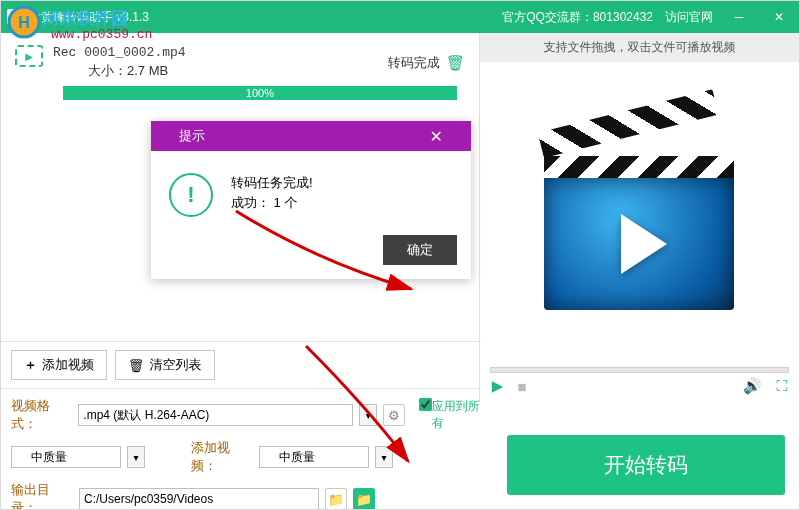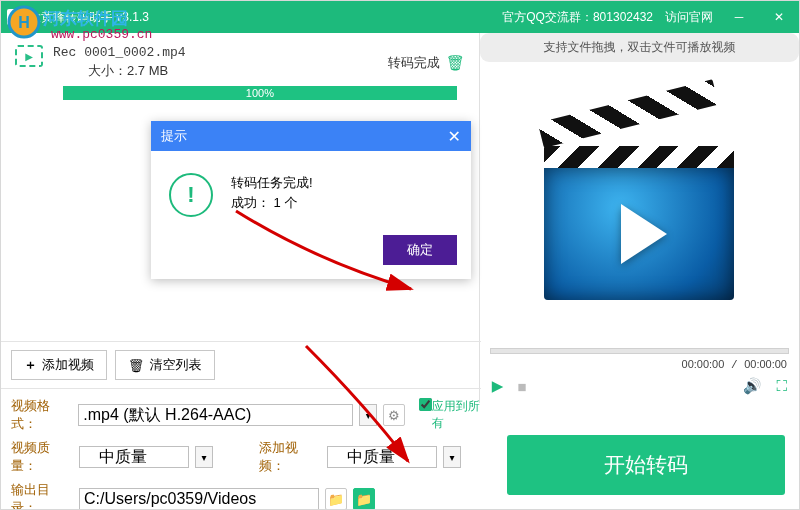--- a/index.html
+++ b/index.html
@@ -23,59 +23,59 @@
 
 .file-row { display: flex; padding: 4px 0; font-size: 13px; align-items: center; }
 .file-info { flex: 1; padding-left: 42px; }
 .file-name { font-family: "Courier New", monospace; font-size: 13px; color: #404040; }
 .file-size { font-size: 13px; color: #333; margin-top: 2px; margin-left: 35px; }
 .file-status { color: #333; font-size: 13px; margin-right: 6px; }
 .trash-icon { color: #1dba7c; cursor: pointer; font-size: 15px; margin-right: 4px; }
 
 .progress-bar { margin: 2px 12px 0 52px; height: 14px; background: #1ec282; position: relative; color: #fff; font-size: 11px; text-align: center; line-height: 14px; }
 
-.preview-hdr { background: #ededed; font-size: 12px; color: #555; text-align: center; padding: 6px 0; border-radius: 9px; }
+.preview-hdr { background: #ededed; font-size: 12px; color: #555; text-align: center; padding: 6px 0; }
 .preview-area { flex: 1; display: flex; align-items: center; justify-content: center; background: #fff; }
 .clapper { position: relative; width: 190px; height: 190px; }
 .clap-top { position: absolute; top: 12px; left: 0; width: 180px; height: 26px; background: repeating-linear-gradient(45deg,#111 0 14px,#fff 14px 28px); transform: rotate(-14deg); transform-origin: left bottom; border-radius: 2px; }
 .clap-top2 { position: absolute; top: 36px; left: 0; width: 190px; height: 24px; background: repeating-linear-gradient(-45deg,#111 0 14px,#fff 14px 28px); border-radius: 2px 2px 0 0; }
 .clap-body { position: absolute; top: 58px; left: 0; width: 190px; height: 132px; background: radial-gradient(circle at 40% 30%, #3db3ef 0%, #0a5da6 70%, #05396a 100%); border-radius: 0 0 4px 4px; box-shadow: inset 0 0 20px rgba(0,0,0,.5); display: flex; align-items: center; justify-content: center; }
 .play-tri { width: 0; height: 0; border-left: 46px solid #fff; border-top: 30px solid transparent; border-bottom: 30px solid transparent; margin-left: 10px; filter: drop-shadow(0 2px 4px rgba(0,0,0,.4)); }
 
 .timeline { height: 6px; background: #e5e5e5; margin: 0 10px; border: 1px solid #d0d0d0; }
 .time-readout { text-align: right; font-size: 11px; color: #444; padding: 4px 12px 2px 0; font-family: "Courier New", monospace; }
 .player-ctl { display: flex; align-items: center; padding: 4px 12px 8px 12px; gap: 14px; }
 .pctl { color: #1dba7c; cursor: pointer; font-size: 15px; }
 .pctl.muted { color: #bbb; }
 
 .toolbar-row { display: flex; gap: 8px; padding: 8px 10px; border-top: 1px solid #e4e4e4; border-bottom: 1px solid #e4e4e4; }
 .tb-btn { border: 1px solid #c7c7c7; background: #fff; padding: 5px 12px; font-size: 13px; cursor: pointer; display: flex; align-items: center; gap: 5px; }
 
 .settings { padding: 8px 10px 4px 10px; font-size: 13px; }
 .srow { display: flex; align-items: center; margin-bottom: 6px; gap: 6px; }
 .slabel { width: 62px; color: #a16207; }
-.sel { border: 1px solid #bfbfbf; height: 22px; font-size: 16px; padding: 0 4px; background: #fff; }
+.sel { border: 1px solid #bfbfbf; height: 22px; font-size: 12px; padding: 0 4px; background: #fff; }
 .sel.format { width: 278px; }
 .sel.quality { width: 110px; padding-left: 19px; }
 .sel.outdir { width: 240px; }
 .drop-btn { width: 18px; height: 22px; border: 1px solid #bfbfbf; background: #f5f5f5; display: flex; align-items: center; justify-content: center; cursor: pointer; font-size: 10px; }
 .icon-sq { width: 22px; height: 22px; border: 1px solid #c8c8c8; border-radius: 2px; display: flex; align-items: center; justify-content: center; cursor: pointer; }
 .chk { display: flex; align-items: flex-start; gap: 0; margin-left: 8px; }
 .chk input { accent-color: #1dba7c; }
 
 .start-btn { position: absolute; right: 14px; bottom: 14px; width: 278px; height: 60px; background: #1ec282; color: #fff; font-size: 21px; border: none; border-radius: 3px; cursor: pointer; }
 
 .dialog { position: absolute; top: 120px; left: 150px; width: 320px; background: #fff; box-shadow: 0 2px 10px rgba(0,0,0,.25); z-index: 20; }
-.dialog-hdr { height: 30px; background: #3b82f6; color: #fff; font-size: 13px; display: flex; align-items: center; padding: 0 10px; justify-content: space-between; }
+.dialog-hdr { height: 30px; background: #a21caf; color: #fff; font-size: 13px; display: flex; align-items: center; padding: 0 28px; justify-content: space-between; }
 .dialog-close { cursor: pointer; font-size: 16px; }
 .dialog-body { padding: 22px 18px 12px 18px; display: flex; gap: 18px; align-items: flex-start; }
 .dlg-circle { width: 44px; height: 44px; border: 2px solid #1dba7c; border-radius: 50%; display: flex; align-items: center; justify-content: center; color: #1dba7c; font-size: 22px; font-weight: bold; }
 .dlg-text { font-size: 13px; line-height: 1.5; }
 .dialog-ftr { text-align: right; padding: 6px 14px 14px 0; }
-.ok-btn { background: #4c1d95; color: #fff; border: none; padding: 6px 24px; font-size: 13px; cursor: pointer; }
+.ok-btn { background: #404040; color: #fff; border: none; padding: 6px 24px; font-size: 13px; cursor: pointer; }
 
 .arrow { position: absolute; z-index: 30; pointer-events: none; }
 </style>
 </head>
 <body>
 
 <div class="watermark-logo">
   <svg width="34" height="34" viewBox="0 0 34 34">
       <circle cx="17" cy="17" r="15" fill="#f5a623" stroke="#2196c9" stroke-width="3"></circle>
       <text x="17" y="23" text-anchor="middle" font-size="16" fill="#2196c9" font-weight="bold">H</text>
@@ -121,23 +121,20 @@
     <div class="preview-area">
       <div class="clapper">
         <div class="clap-top"></div>
         <div class="clap-top2"></div>
         <div class="clap-body">
             <div class="play-tri"></div>
           </div>
       </div>
     </div>
     <div class="timeline"></div>
-    <div class="time-readout">
-      <span>00:00:00</span> / <span>00:00:00</span>
-    </div>
     <div class="player-ctl">
       <span class="pctl">▶</span>
       <span class="pctl muted">■</span>
       <span style="flex:1"></span>
       <span class="pctl">🔊</span>
       <span class="pctl">⛶</span>
     </div>
   </div>
 </div>
 
@@ -157,21 +154,20 @@
     <span class="slabel">视频格式：</span>
     <input class="sel format" readonly="" value=".mp4 (默认 H.264-AAC)" style="">
     <div class="drop-btn">▾</div>
     <div class="icon-sq" style="color:#888">⚙</div>
     <label class="chk">
       <input type="checkbox" checked="" style="">
       <span style="color:#1dba7c;font-size:12px">应用到所有</span>
     </label>
   </div>
   <div class="srow">
-    <span class="slabel">视频质量：</span>
     <input class="sel quality" readonly="" value="中质量" style="">
     <div class="drop-btn">▾</div>
     <span style="width:34px"></span>
     <span class="slabel" style="width:62px">添加视频：</span>
     <input class="sel quality" readonly="" value="中质量" style="">
     <div class="drop-btn">▾</div>
   </div>
   <div class="srow">
     <span class="slabel">输出目录：</span>
     <input class="sel outdir" value="C:/Users/pc0359/Videos" style="">

